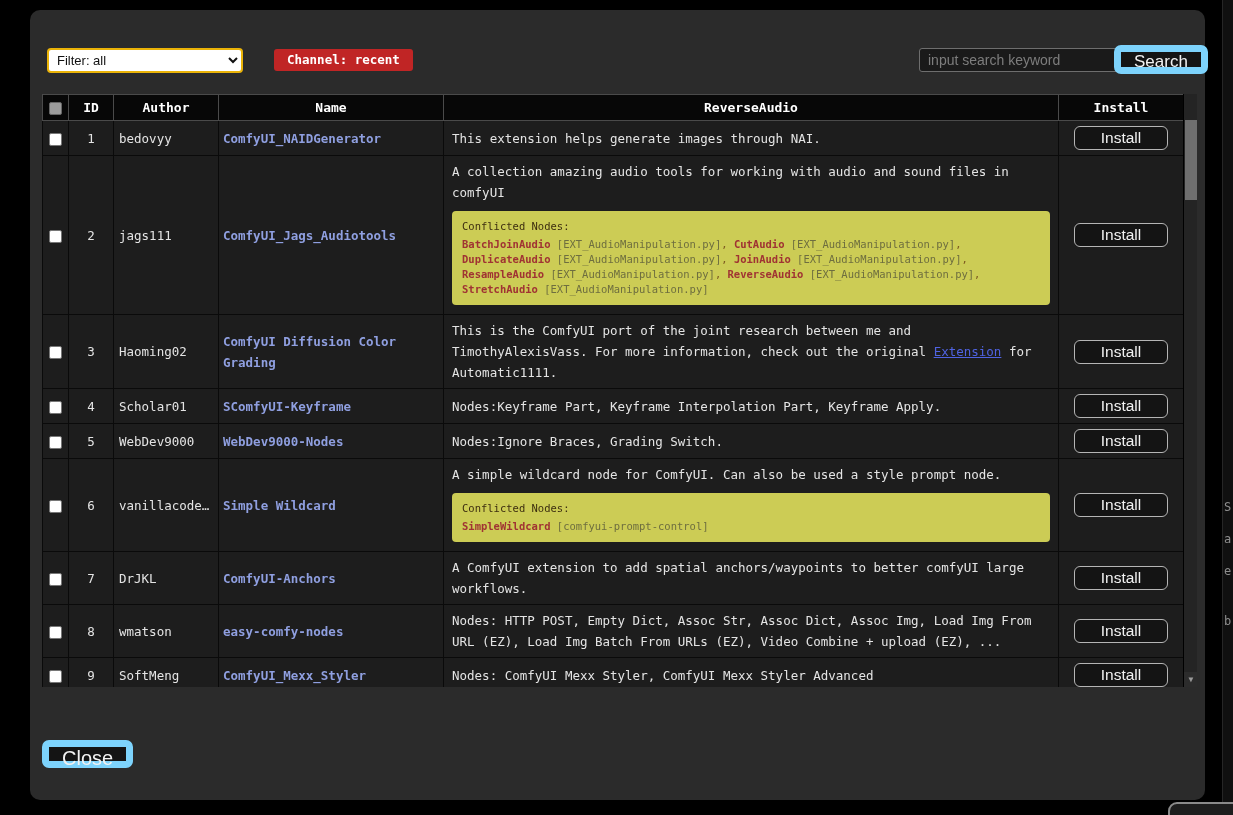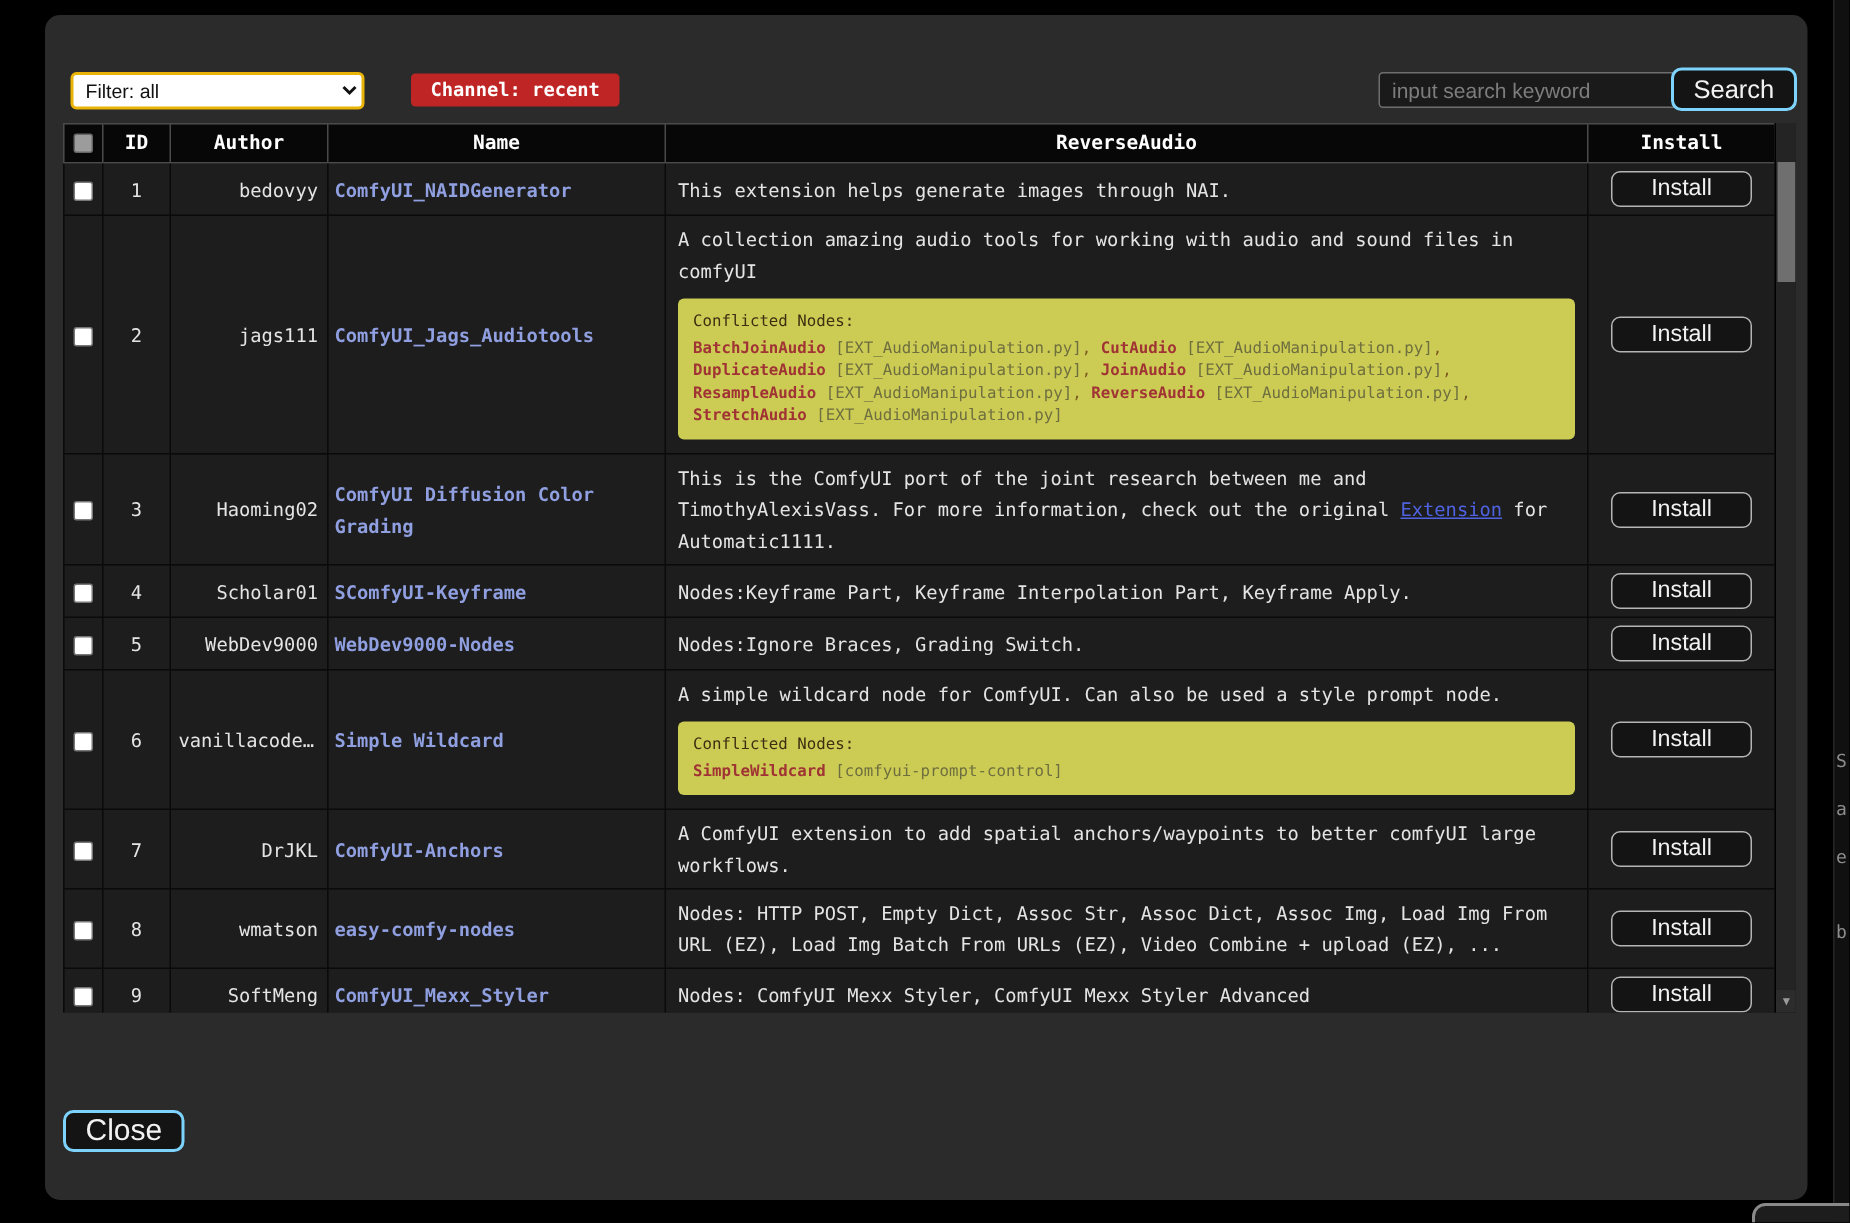--- a/index.html
+++ b/index.html
@@ -26,42 +26,42 @@
     font:bold 12.5px "DejaVu Sans Mono", monospace; line-height:22px; padding:0 13px;
   }
   .search-input {
     position:absolute; left:863px; top:8px; width:200px; height:24px;
     background:#1a1a1a; border:1px solid #6e6e6e; border-radius:3px;
     color:#fde047; font:14px "Liberation Sans", sans-serif; padding:0 8px;margin-left:14px;
   }
   .search-input::placeholder { color:#7d7d7d; }
   .btn {
     font-family:"Liberation Sans", sans-serif; color:#f2f2f2; background:#141414;
-    border:2px solid #7dd3fc; border-radius:7px; cursor:pointer;
+    border:7px solid #7dd3fc; border-radius:7px; cursor:pointer;
   }
   .search-btn { position:absolute; left:1072px; top:5px; height:29px; font-size:17px; padding:0 13px; }
   .close-btn  { position:absolute; left:12px; top:730px; height:28px; font-size:20px; padding:0 13px; }
   
   .table-wrap {
-    position:absolute; left:12px; top:72px; width:1155px; height:593px;
+    position:absolute; left:12px; top:84px; width:1155px; height:593px;
     overflow:hidden; background:#161616;
   }
   table { border-collapse:collapse; table-layout:fixed; width:1141px; }
   th {
     background:#070707; color:#fff; font:bold 13px "DejaVu Sans Mono", monospace;
     height:25px; border:1px solid #4a4a4a; text-align:center;
   }
   td {
     background:#1d1d1d; color:#e4e4e4; border:1px solid #0a0a0a;
     font:12.5px "DejaVu Sans Mono", monospace; line-height:21px;
     vertical-align:middle; padding:5px 6px;
   }
   .col-cb  { text-align:center; padding:5px 0; }
   .col-id  { text-align:center; }
-  .col-author { white-space:nowrap; overflow:hidden; text-overflow:ellipsis; padding-left:5px;text-align:right; }
+  .col-author { white-space:nowrap; overflow:hidden; text-overflow:ellipsis; padding-left:5px; }
   .col-name   { padding-left:4px; }
   .col-desc   { padding-left:8px; padding-right:8px; }
   .col-install{ text-align:center; }
   .cb {
     display:inline-block; width:13px; height:13px; background:#fff;
     border:1px solid #777; border-radius:2px; vertical-align:middle; cursor:pointer;
   }
   .cb.head { background:#9c9c9c; border-color:#666; }
   .name-link { color:var(--name-link); font-weight:bold; text-decoration:none; cursor:pointer; }
   .desc-link { color:var(--desc-link); text-decoration:underline; cursor:pointer; }

